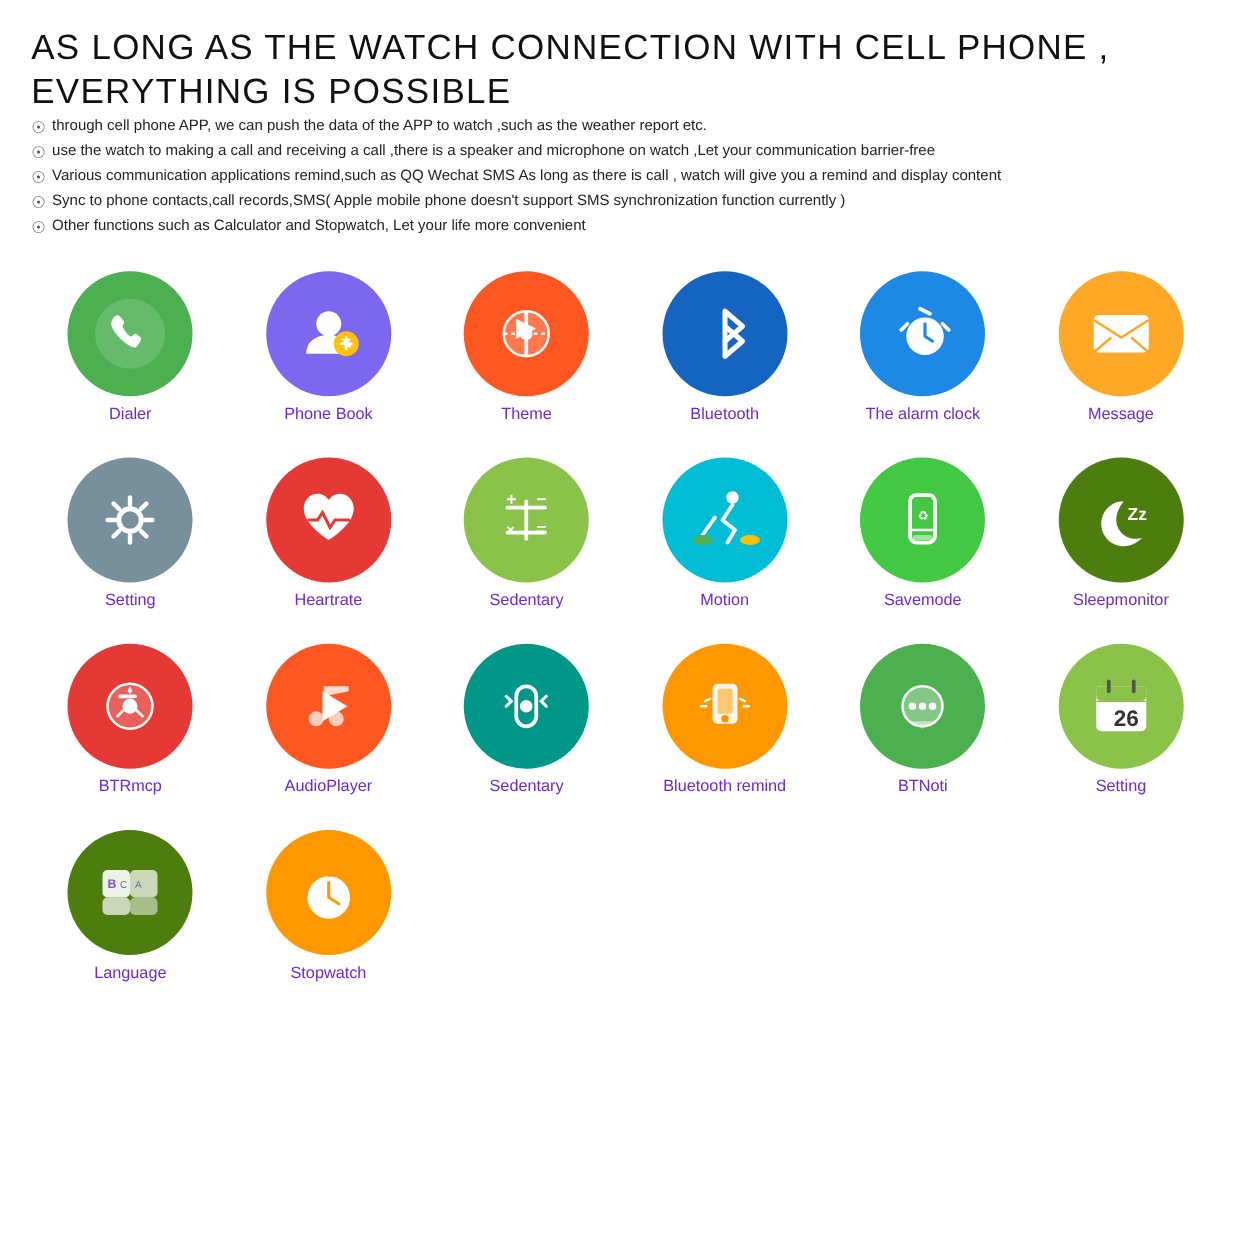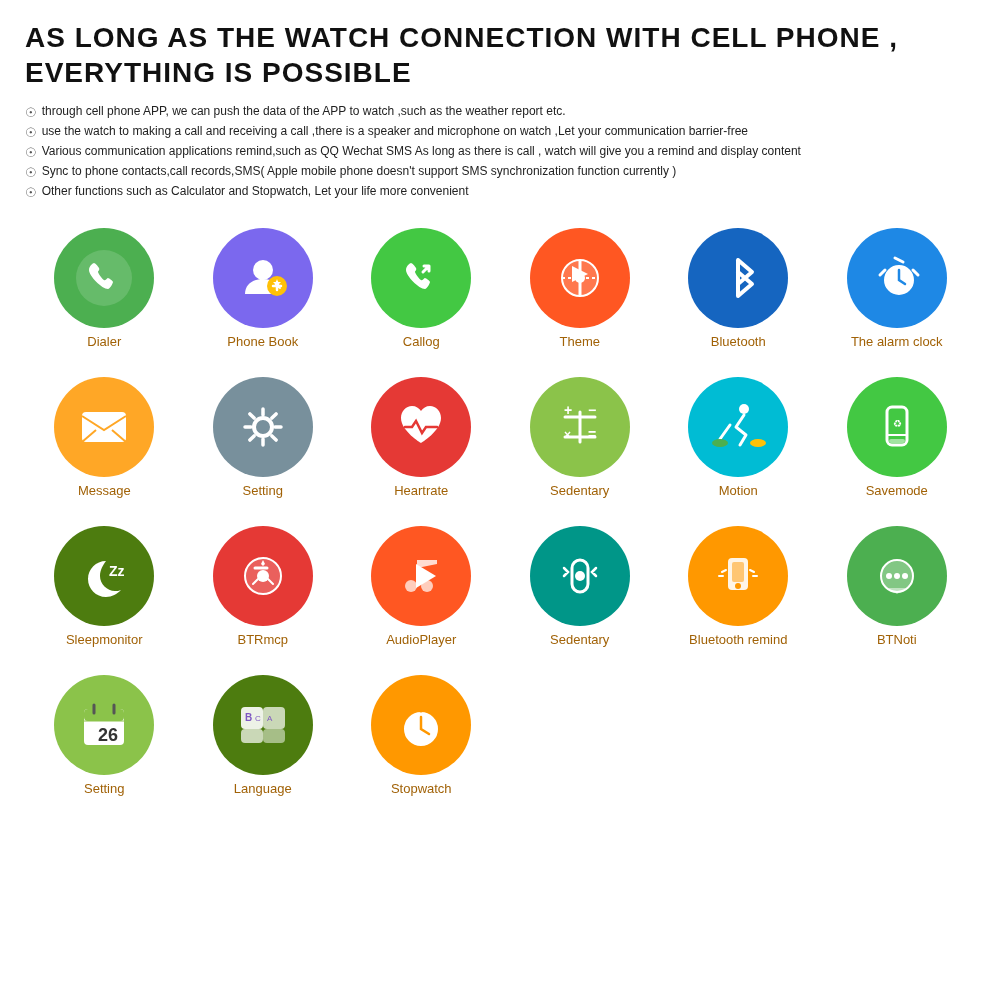--- a/index.html
+++ b/index.html
@@ -5,24 +5,24 @@
     * { margin: 0; padding: 0; box-sizing: border-box; }
     body {
       width: 1001px;
       min-height: 1001px;
       background: #fff;
       font-family: Arial, sans-serif;
       padding: 20px 25px;
     }
     .headline {
       font-size: 28px;
-      font-weight: 700;
+      font-weight: 400;
       letter-spacing: 1px;
       line-height: 1.25;
-      margin-bottom: 14px;
+      margin-bottom: 3px;
       color: #111;
     }
     .bullets {
       margin-bottom: 20px;
     }
     .bullet-item {
       font-size: 12px;
       color: #222;
       margin-bottom: 4px;
       display: flex;
@@ -53,21 +53,21 @@
       height: 100px;
       border-radius: 50%;
       display: flex;
       align-items: center;
       justify-content: center;
       position: relative;
       overflow: hidden;
     }
     .icon-label {
       font-size: 13px;
-      color: #a16207;
+      color: #6d28d9;
       text-align: center;
       line-height: 1.3;
     }
     
     .icon-circle svg {
       width: 60px;
       height: 60px;
     }
     
     .bg-green { background: #4CAF50; }
@@ -138,29 +138,20 @@
     <circle cx="44" cy="38" r="10" fill="#FFC107"></circle>
     <path d="M44 34v4l3 2" stroke="white" stroke-width="2" stroke-linecap="round"></path>
     <path d="M40 38h8M44 34v8" stroke="white" stroke-width="2.5" stroke-linecap="round"></path>
 
     <polygon points="44,31 45,34 48,34 46,36 47,39 44,37 41,39 42,36 40,34 43,34" fill="white"></polygon>
   </svg>
       </div>
       <div class="icon-label">Phone Book</div>
     </div>
     <div class="icon-item">
-      <div class="icon-circle bg-green2">
-        <svg viewBox="0 0 60 60" fill="none" xmlns="http://www.w3.org/2000/svg">
-    <path d="M20 15c1 0 4 3 5 5s-1 3-1 4 4 7 6 8 3-2 4-2 5 3 5 4-3 7-5 7C28 41 15 28 15 22c0-4 4-7 5-7z" fill="white"></path>
-    <path d="M38 18l-6 6M38 18h-5M38 18v5" stroke="white" stroke-width="3" stroke-linecap="round"></path>
-  </svg>
-      </div>
-      <div class="icon-label">Callog</div>
-    </div>
-    <div class="icon-item">
       <div class="icon-circle bg-orange-red">
         <svg viewBox="0 0 60 60" fill="none" xmlns="http://www.w3.org/2000/svg">
     <circle cx="30" cy="30" r="18" fill="rgba(255,255,255,0.2)" stroke="white" stroke-width="2"></circle>
     <line x1="30" y1="12" x2="30" y2="48" stroke="white" stroke-width="3"></line>
     <path d="M22 18l16 8-16 8z" fill="white"></path>
     <circle cx="30" cy="30" r="5" fill="white"></circle>
     <line x1="12" y1="30" x2="48" y2="30" stroke="white" stroke-width="2" stroke-dasharray="3 3"></line>
   </svg>
       </div>
       <div class="icon-label">Theme</div>

